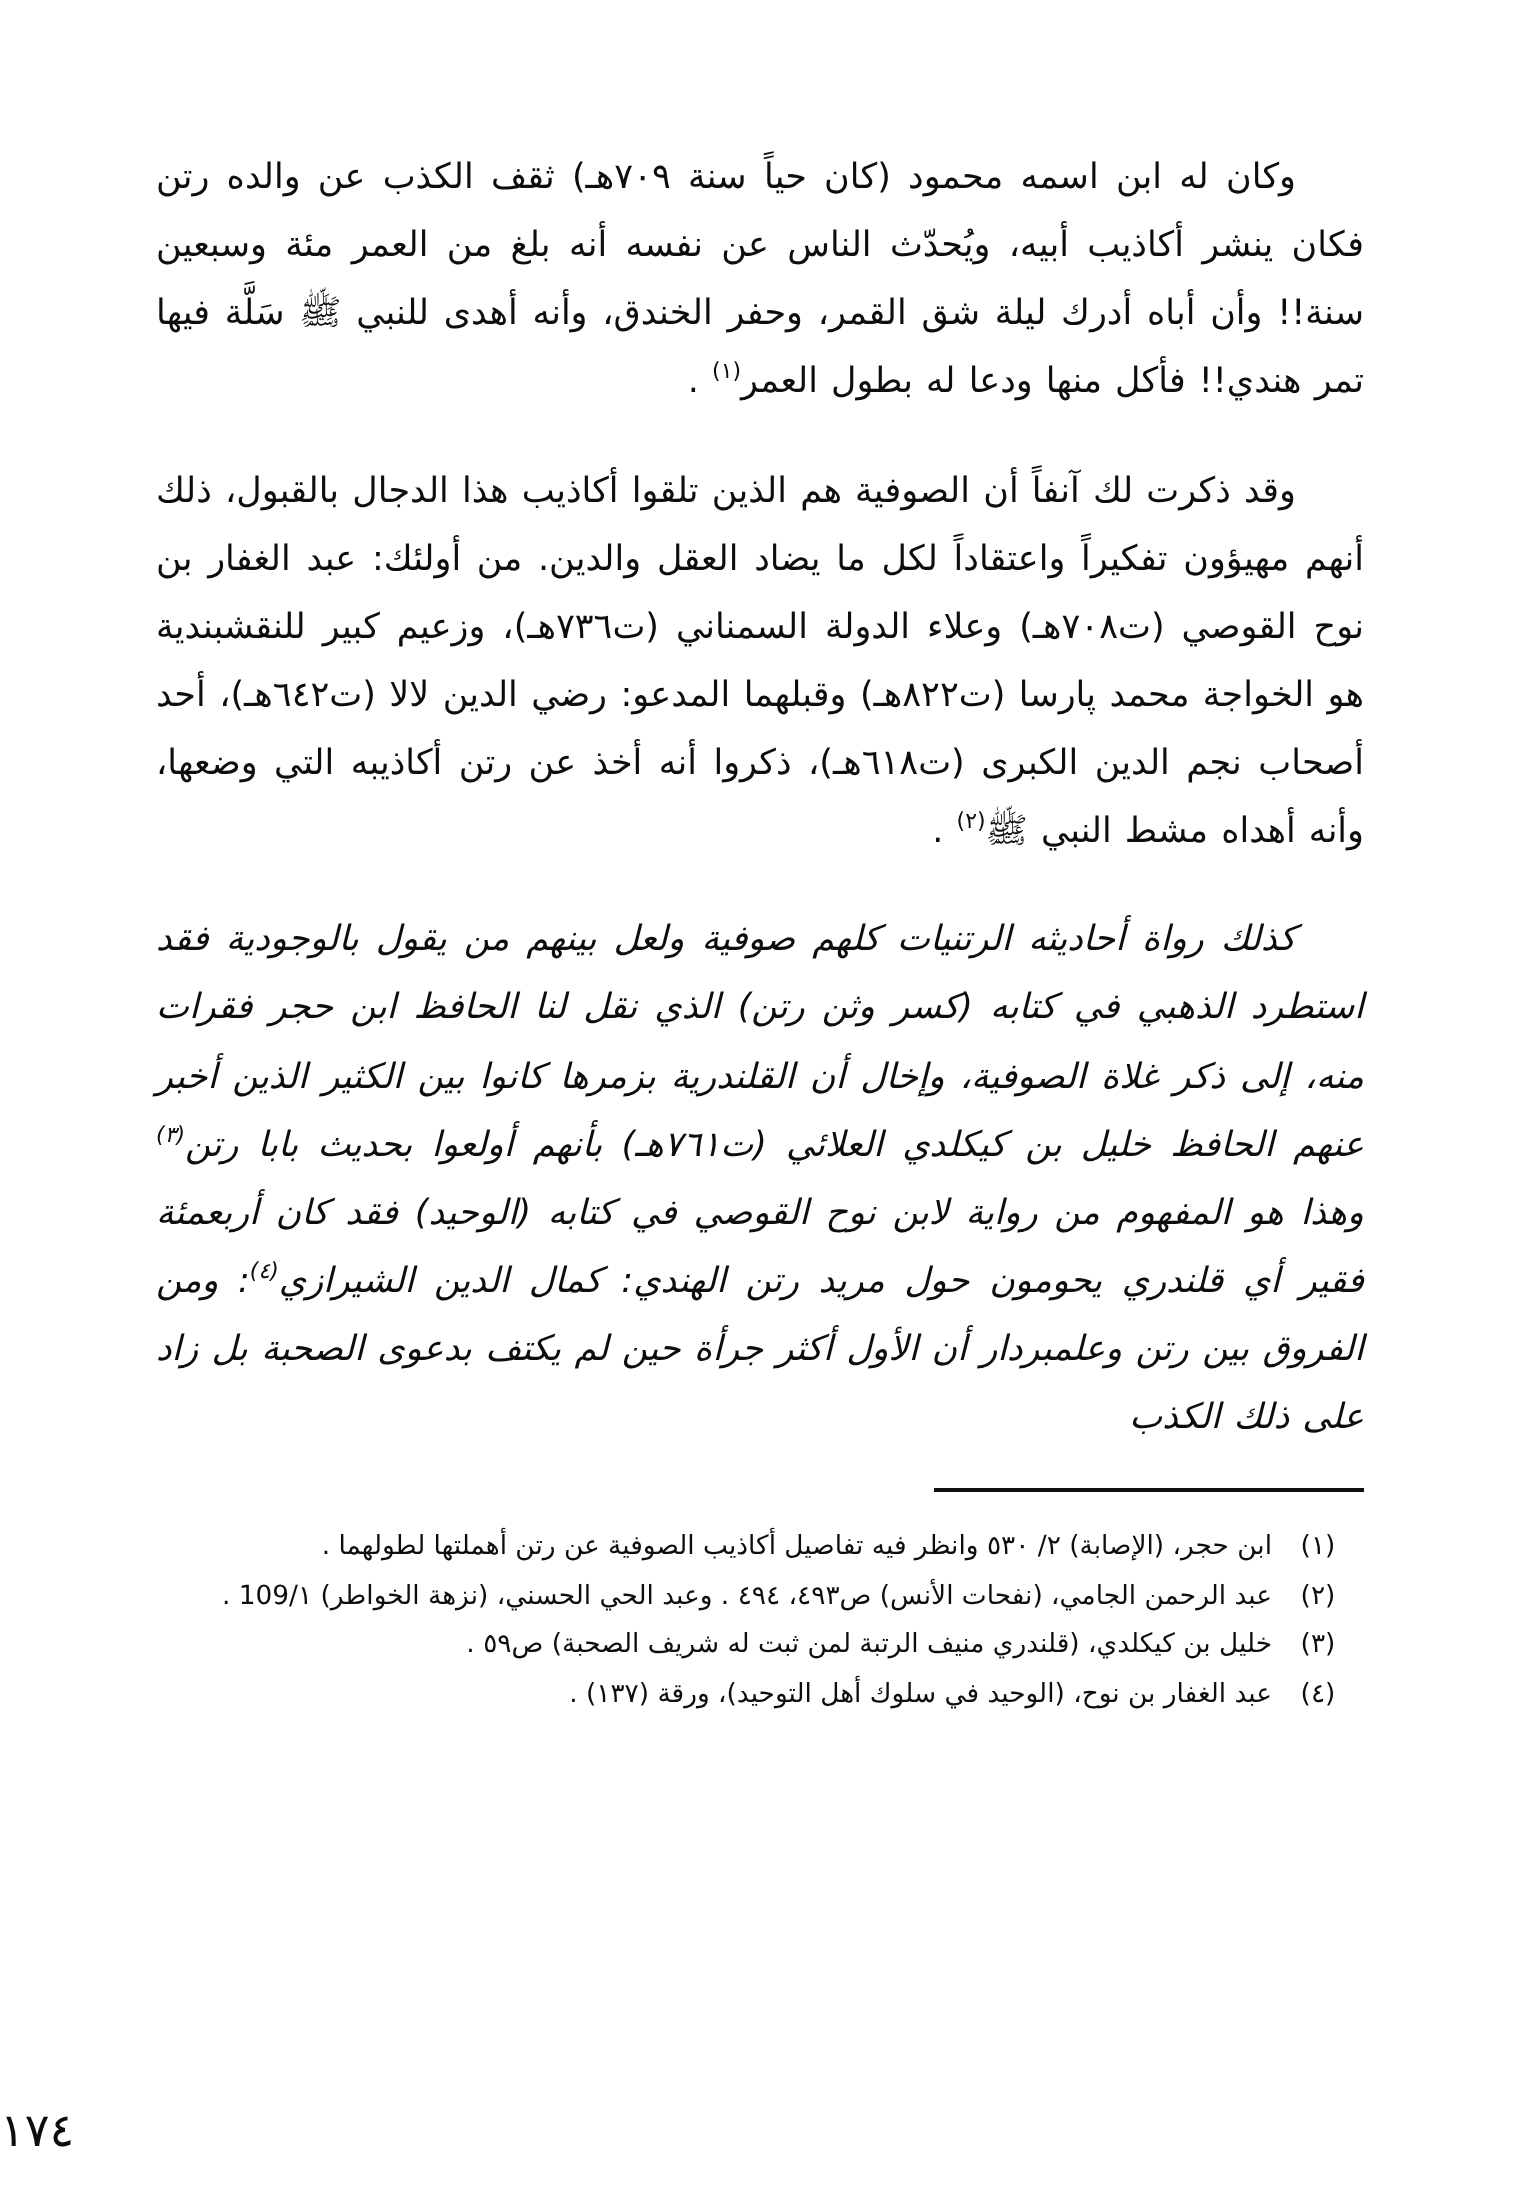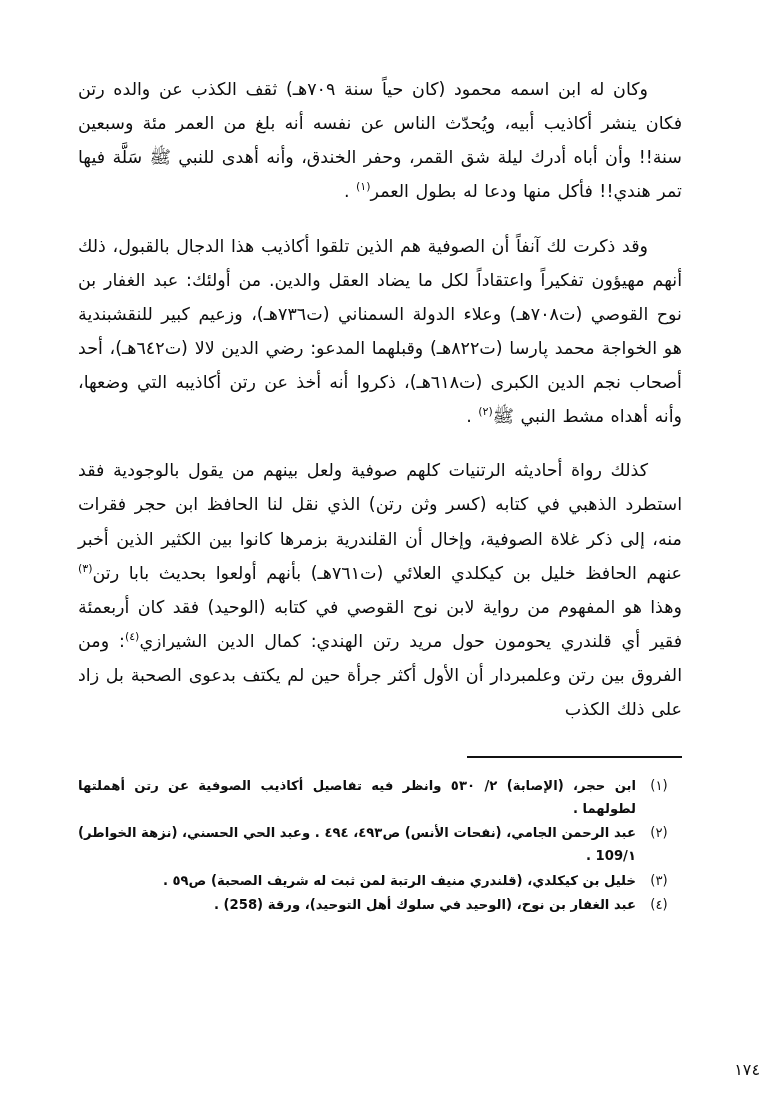--- a/index.html
+++ b/index.html
@@ -29,21 +29,22 @@
   p.para {
     margin: 0 0 20px 0;
     font-size: 17.5px;
     line-height: 1.95;
     text-align: justify;
     text-align-last: right;
     letter-spacing: 0;
     word-spacing: 1px;
   }
   p.para:last-child {
-    margin-bottom: 12px;
+    margin-bottom: 0;
+    font-style: italic;
   }
   .indent {
     text-indent: 34px;
   }
   sup.fn {
     font-size: 11px;
     vertical-align: super;
     line-height: 0;
   }
   .rule {
@@ -70,29 +71,28 @@
   td.num {
     width: 46px;
     text-align: center;
     white-space: nowrap;
     padding-left: 6px;
   }
   td.txt {
     text-align: justify;
     text-align-last: right;
     padding-right: 4px;
-    font-weight: bold;
   }
   .pagenum {
     position: absolute;
     bottom: 26px;
     left: 0;
     right: 0;
-    text-align: right;
-    font-size: 16px;
+    text-align: left;
+    font-size: 23px;
     letter-spacing: 1px;
     margin-top: 44px;
   }
   .spacer {
     flex: 1 1 auto;
   }
 </style>
 </head>
 <body>
 
@@ -120,21 +120,21 @@
         <tr>
           <td class="num">(٢)</td>
           <td class="txt">عبد الرحمن الجامي، (نفحات الأنس) ص٤٩٣، ٤٩٤ . وعبد الحي الحسني، (نزهة الخواطر) 109/١ .</td>
         </tr>
         <tr>
           <td class="num">(٣)</td>
           <td class="txt">خليل بن كيكلدي، (قلندري منيف الرتبة لمن ثبت له شريف الصحبة) ص٥٩ .</td>
         </tr>
         <tr>
           <td class="num">(٤)</td>
-          <td class="txt">عبد الغفار بن نوح، (الوحيد في سلوك أهل التوحيد)، ورقة (258) .</td>
+          <td class="txt">عبد الغفار بن نوح، (الوحيد في سلوك أهل التوحيد)، ورقة (١٣٧) .</td>
         </tr>
       </tbody>
     </table>
   </div>
 
   <div class="spacer"></div>
 
 </div>
 
 <div class="pagenum">١٧٤</div>

